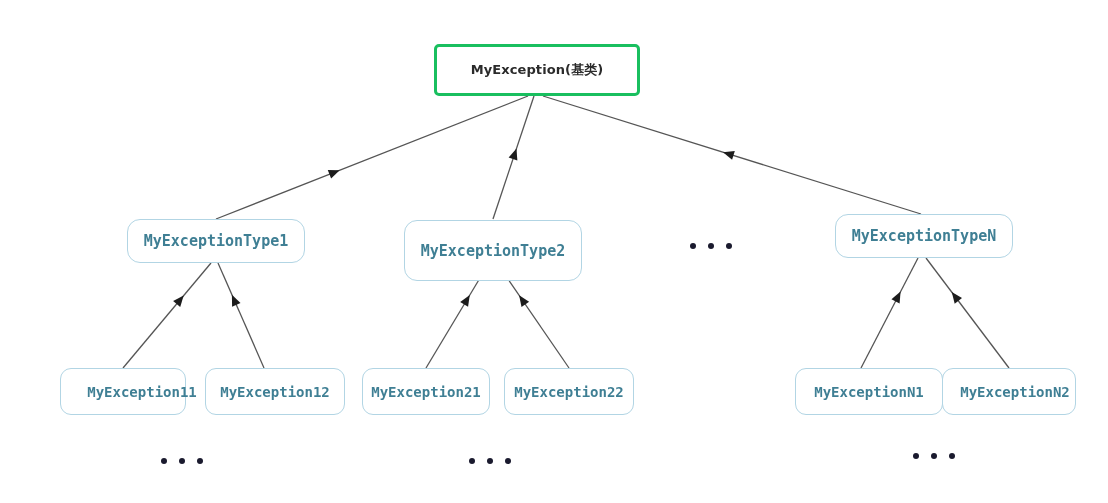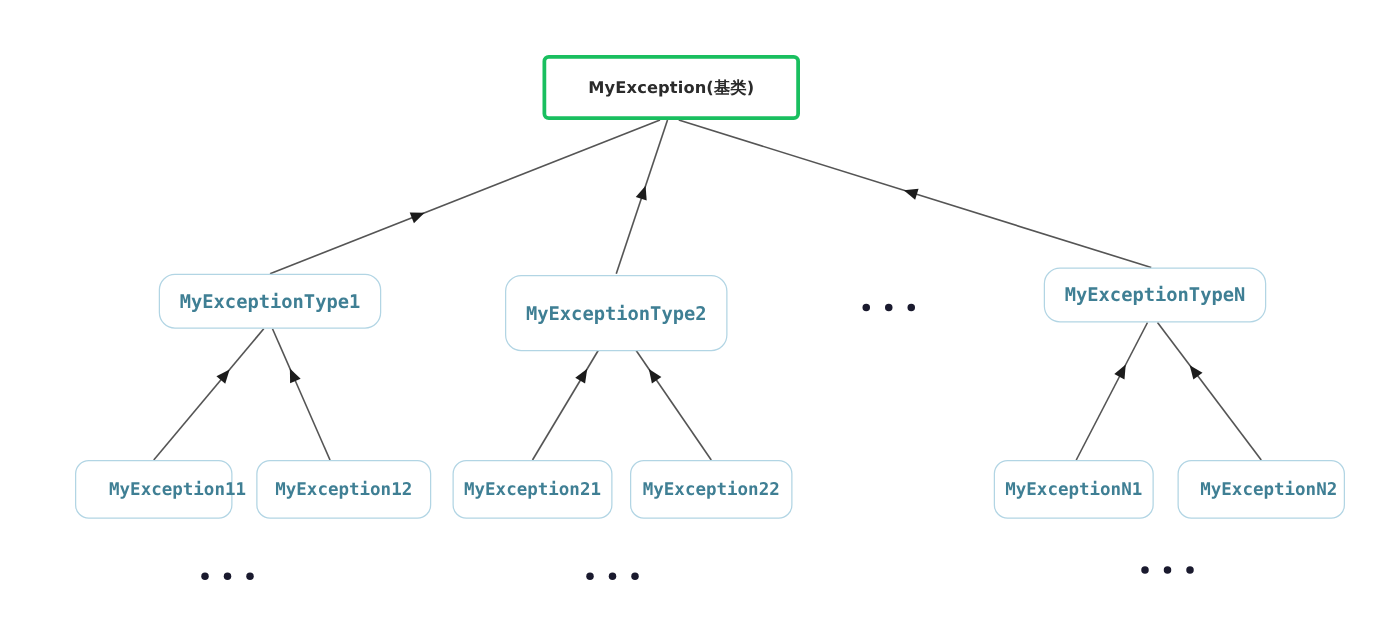--- a/index.html
+++ b/index.html
@@ -152,21 +152,21 @@
       </div>
       <div class="node node-leaf" style="left: 205px; top: 368px; width: 140px; height: 47px;">
         <span class="node-label">MyException12</span>
       </div>
       <div class="node node-leaf" style="left: 362px; top: 368px; width: 128px; height: 47px;">
         <span class="node-label">MyException21</span>
       </div>
       <div class="node node-leaf" style="left: 504px; top: 368px; width: 130px; height: 47px; justify-content: center;">
         <span class="node-label">MyException22</span>
       </div>
-      <div class="node node-leaf" style="left: 795px; top: 368px; width: 128px; height: 47px;">
+      <div class="node node-leaf" style="left: 795px; top: 368px; width: 148px; height: 47px;">
         <span class="node-label">MyExceptionN1</span>
       </div>
       <div class="node node-leaf" style="left: 942px; top: 368px; width: 134px; height: 47px; padding-left: 12px;">
         <span class="node-label">MyExceptionN2</span>
       </div>
     </div>
 
 
 <div class="ellipsis" style="left: 690px; top: 243px;">
       <span class="dot"></span>

